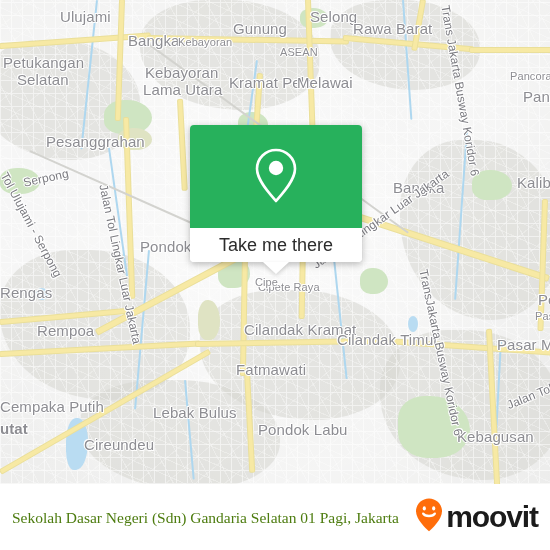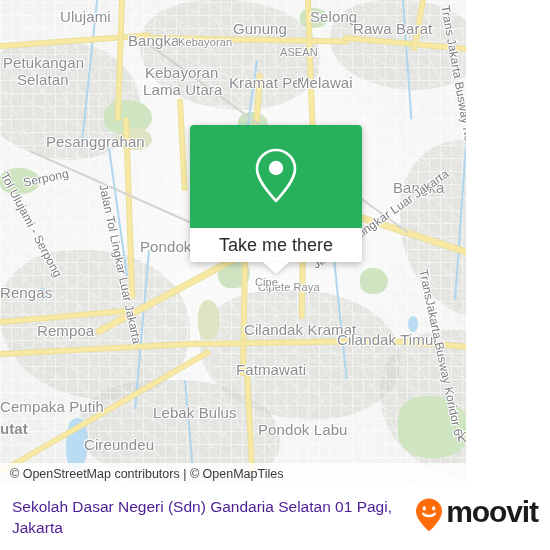--- a/index.html
+++ b/index.html
@@ -15,21 +15,21 @@
     width: 550px;
     height: 550px;
     overflow: hidden;
     background: #ffffff;
   }
 
   
   #map {
     position: absolute;
     left: 0; top: 0;
-    width: 466px;
+    width: 550px;
     height: 484px;
     overflow: hidden;
     background: #e9e9e4;
   }
   .map-base {
     position: absolute;
     left: 0; top: 0;
     width: 550px; height: 484px;
     background:
       radial-gradient(circle at 18% 38%, rgba(255,255,255,.55) 0 22%, rgba(255,255,255,0) 60%),
@@ -176,28 +176,28 @@
     height: 66px;
     background: #ffffff;
     display: flex;
     align-items: center;
     justify-content: space-between;
     z-index: 60;
   }
   #footer-title {
     font-size: 15.5px;
     line-height: 21px;
-    color: #4c1d95;
+    color: #4d7c0f;
     padding-left: 12px;
     max-width: 390px;
-    font-family: Liberation Sans, sans-serif;
+    font-family: Liberation Serif, serif;
   }
   #brand {
     display: flex;
-    align-items: flex-start;
+    align-items: center;
     padding-right: 12px;
   }
   #brand-pin { margin-right: 2px; display:block; }
   #brand-name {
     font-size: 30px;
     font-weight: bold;
     color: #1b1b1b;
     letter-spacing: -1.1px;
     line-height: 30px;
     font-family: "Liberation Sans", sans-serif;
@@ -335,23 +335,20 @@
           <svg width="56" height="60" viewBox="0 0 56 60" xmlns="http://www.w3.org/2000/svg">
             <path d="M28 5 C17.5 5 9 13.4 9 23.8 C9 36 23 50 28 56 C33 50 47 36 47 23.8 C47 13.4 38.5 5 28 5 Z" fill="none" stroke="#ffffff" stroke-width="2.6" stroke-linejoin="round"></path>
             <circle cx="28" cy="23" r="7.2" fill="#ffffff"></circle>
           </svg>
         </span>
       </div>
       <div id="popup-btn">Take me there</div>
       <div id="popup-tail"></div>
     </div>
 
-    <div id="attrib">
-      <span>© OpenStreetMap contributors | © OpenMapTiles</span>
-    </div>
   </div>
 
   <div id="footer">
     <div id="footer-title">Sekolah Dasar Negeri (Sdn) Gandaria Selatan 01 Pagi, Jakarta</div>
     <div id="brand">
       <span id="brand-pin">
         <svg width="30" height="36" viewBox="0 0 30 36" xmlns="http://www.w3.org/2000/svg">
           <path d="M15 1.5 C7.8 1.5 2 7.2 2 14.2 C2 22.4 12 31.5 15 34.2 C18 31.5 28 22.4 28 14.2 C28 7.2 22.2 1.5 15 1.5 Z" fill="#ff6d0a"></path>
           <ellipse cx="10.3" cy="11.4" rx="1.6" ry="2.1" fill="#ffffff"></ellipse>
           <ellipse cx="19.7" cy="11.4" rx="1.6" ry="2.1" fill="#ffffff"></ellipse>

